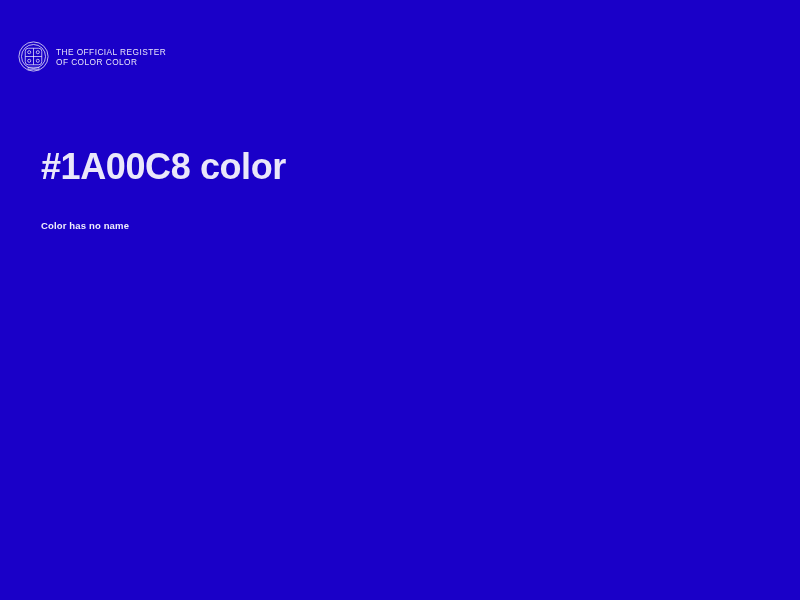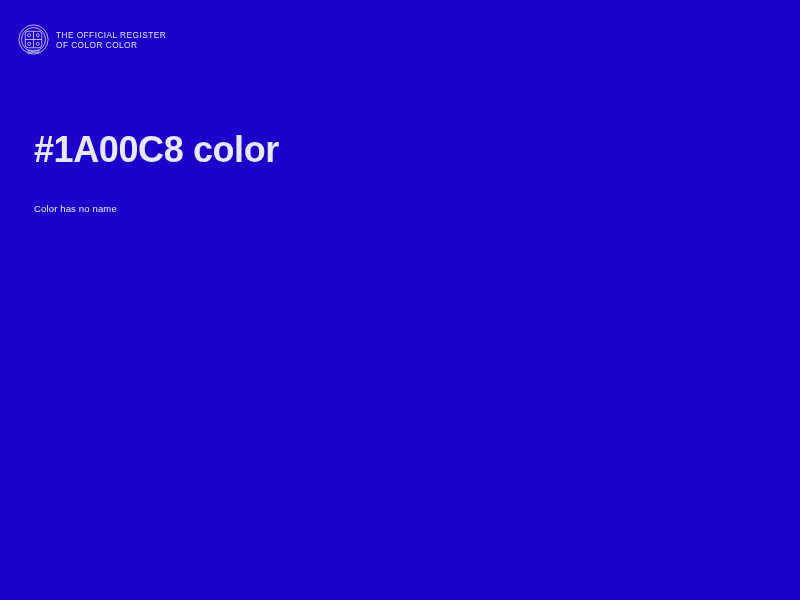--- a/index.html
+++ b/index.html
@@ -53,50 +53,50 @@
     line-height: 10.4px;
     letter-spacing: 0.45px;
     color: #e9e6f9;
     white-space: nowrap;
     font-weight: 400;
   }
 
   
   .color-block {
     position: absolute;
-    left: 34px;
+    left: 41px;
     top: 128px;
     width: 700px;
   }
 
   .color-title {
     font-size: 36px;
     line-height: 44px;
     font-weight: 700;
     letter-spacing: -0.4px;
     color: #eae7fa;
     margin: 0;
     white-space: nowrap;
   }
 
   .color-subtitle {
     font-size: 9.5px;
     line-height: 12px;
-    font-weight: 400;
+    font-weight: 700;
     letter-spacing: 0.15px;
     color: #f0eefb;
     margin: 0;
     padding-top: 31px;
     white-space: nowrap;
   }
 </style>
 </head>
 <body style="background: rgb(26, 0, 200);">
 
-<div class="page" style="background: rgb(26, 0, 200);">
+<div class="page" style="background: rgb(26, 0, 200); margin-top: 17px;">
 
   <div class="brand">
 
     <span class="brand-seal-wrap">
       <svg class="brand-seal" viewBox="0 0 62 62" xmlns="http://www.w3.org/2000/svg" fill="none" stroke="#e9e6f9" stroke-width="1.6">
 
         <circle cx="31" cy="31" r="29.2"></circle>
 
         <circle cx="31" cy="31" r="24"></circle>
 

